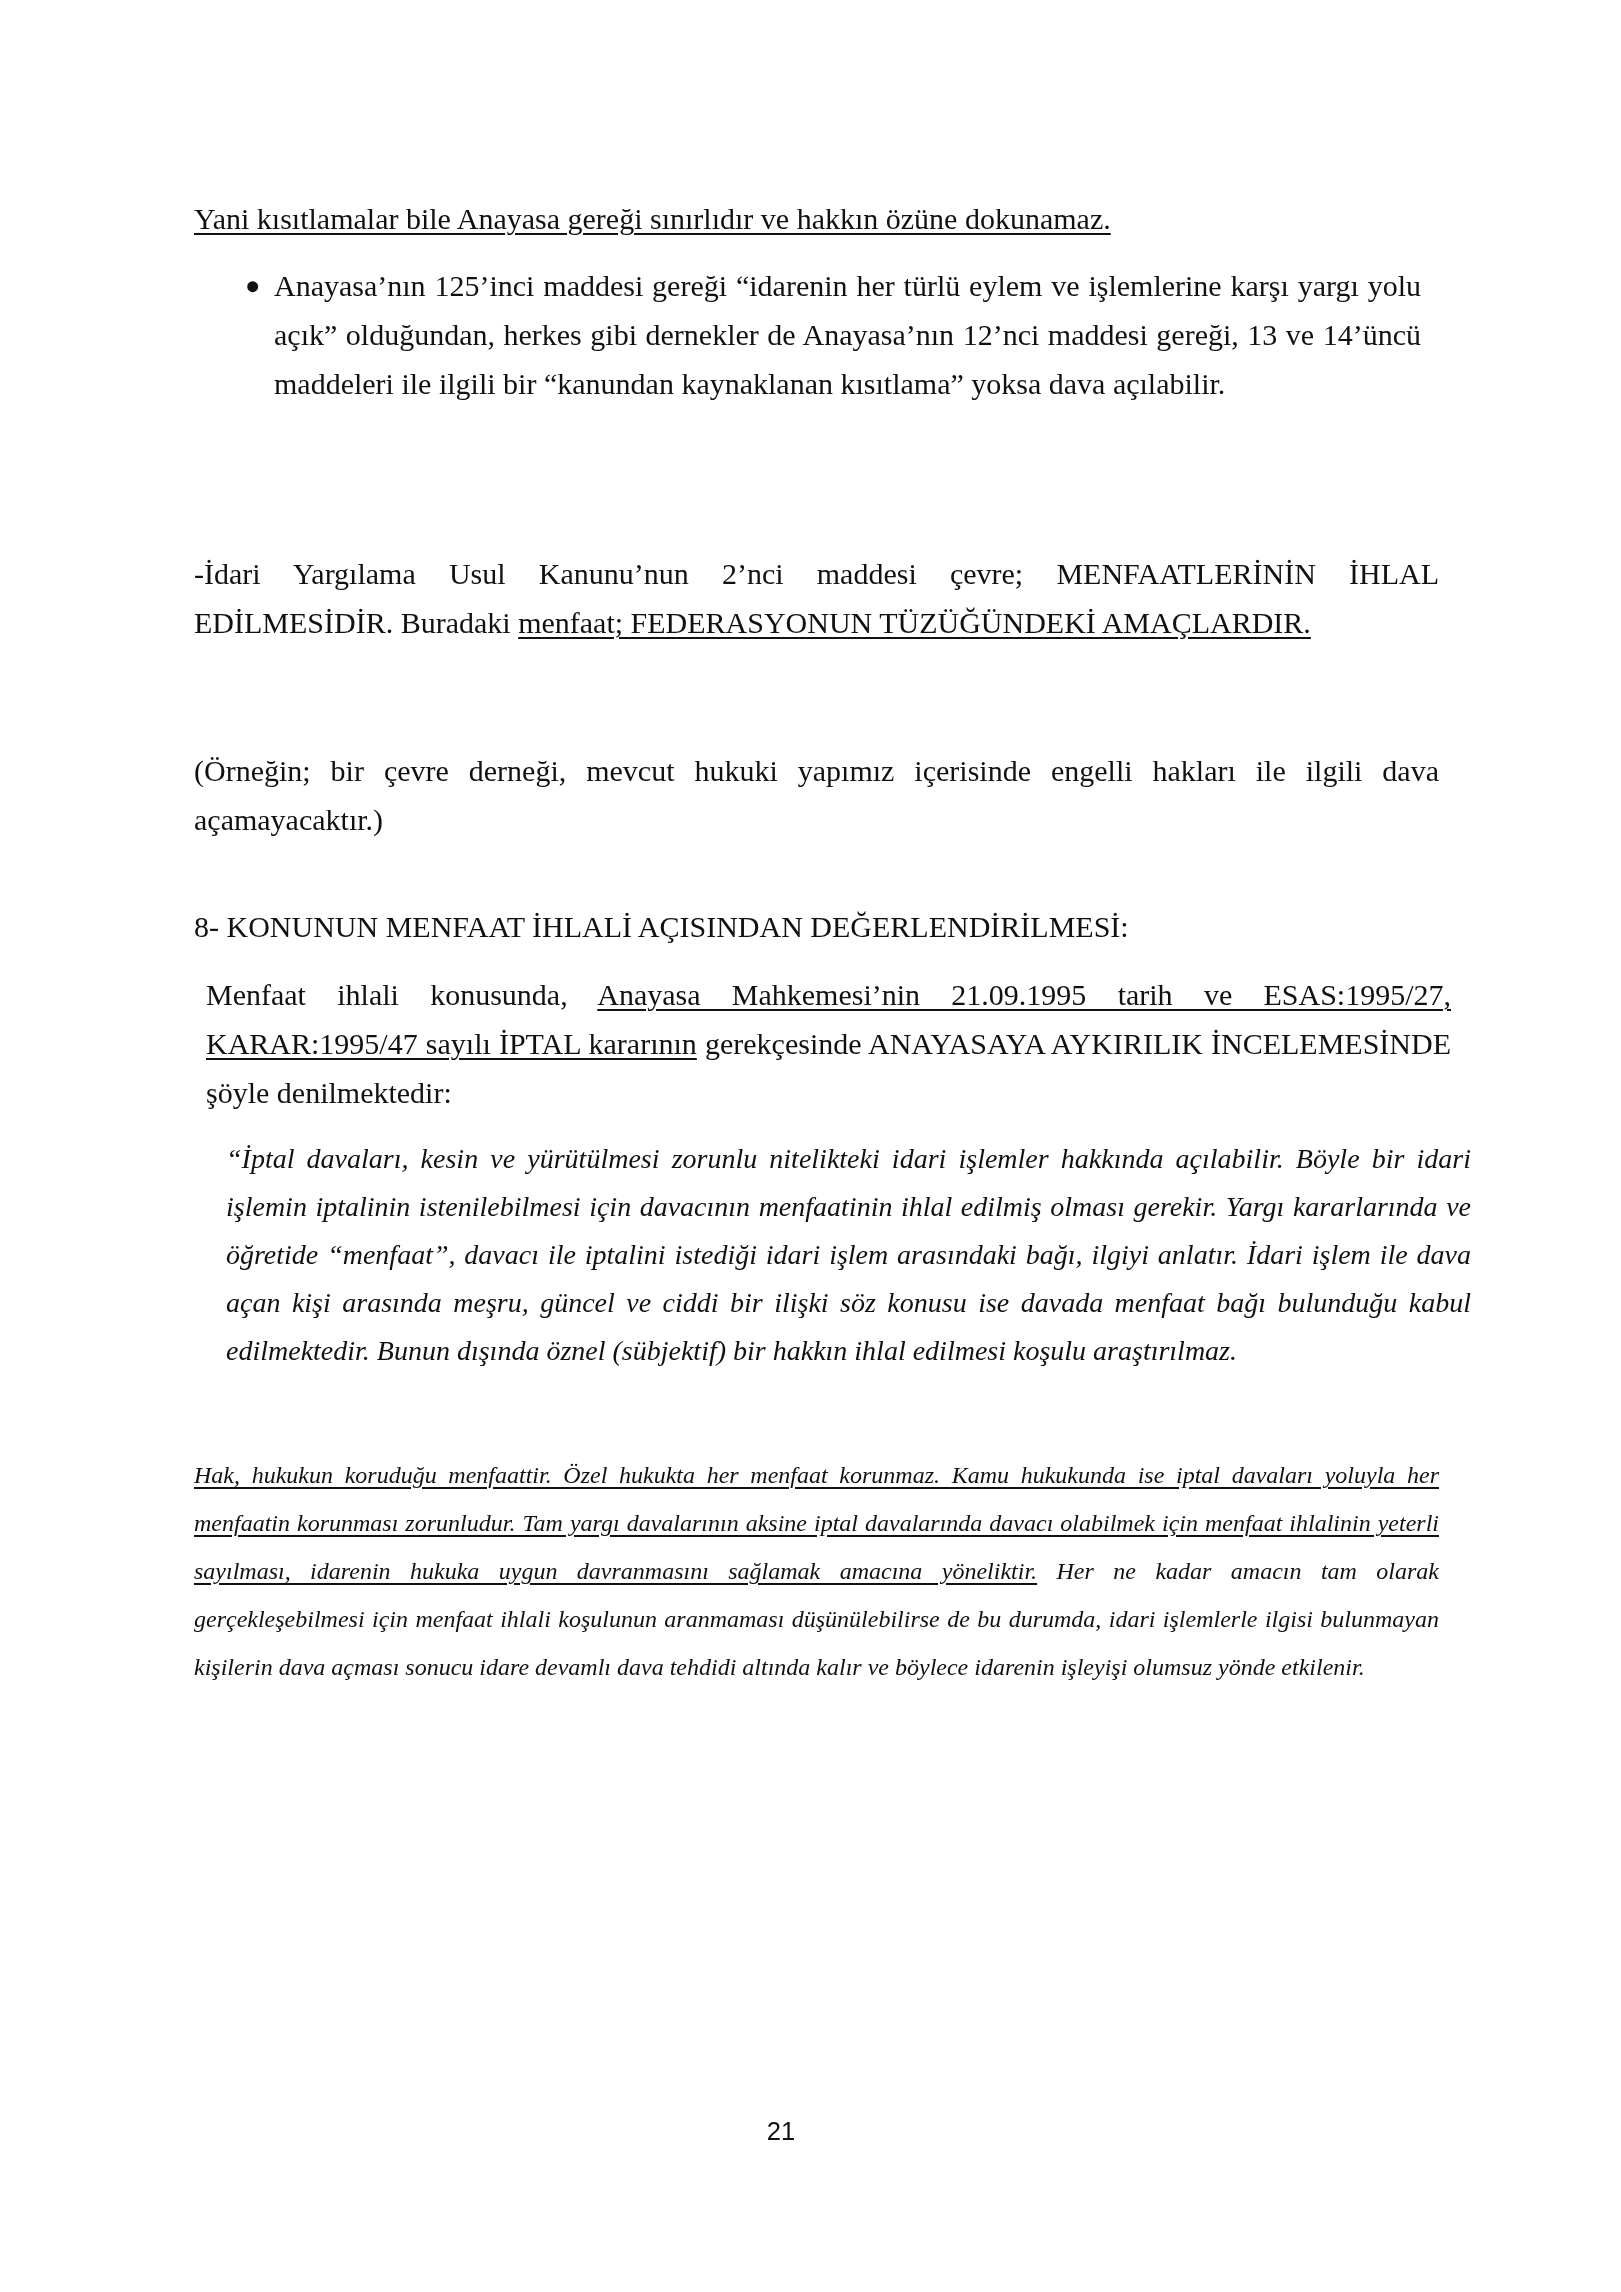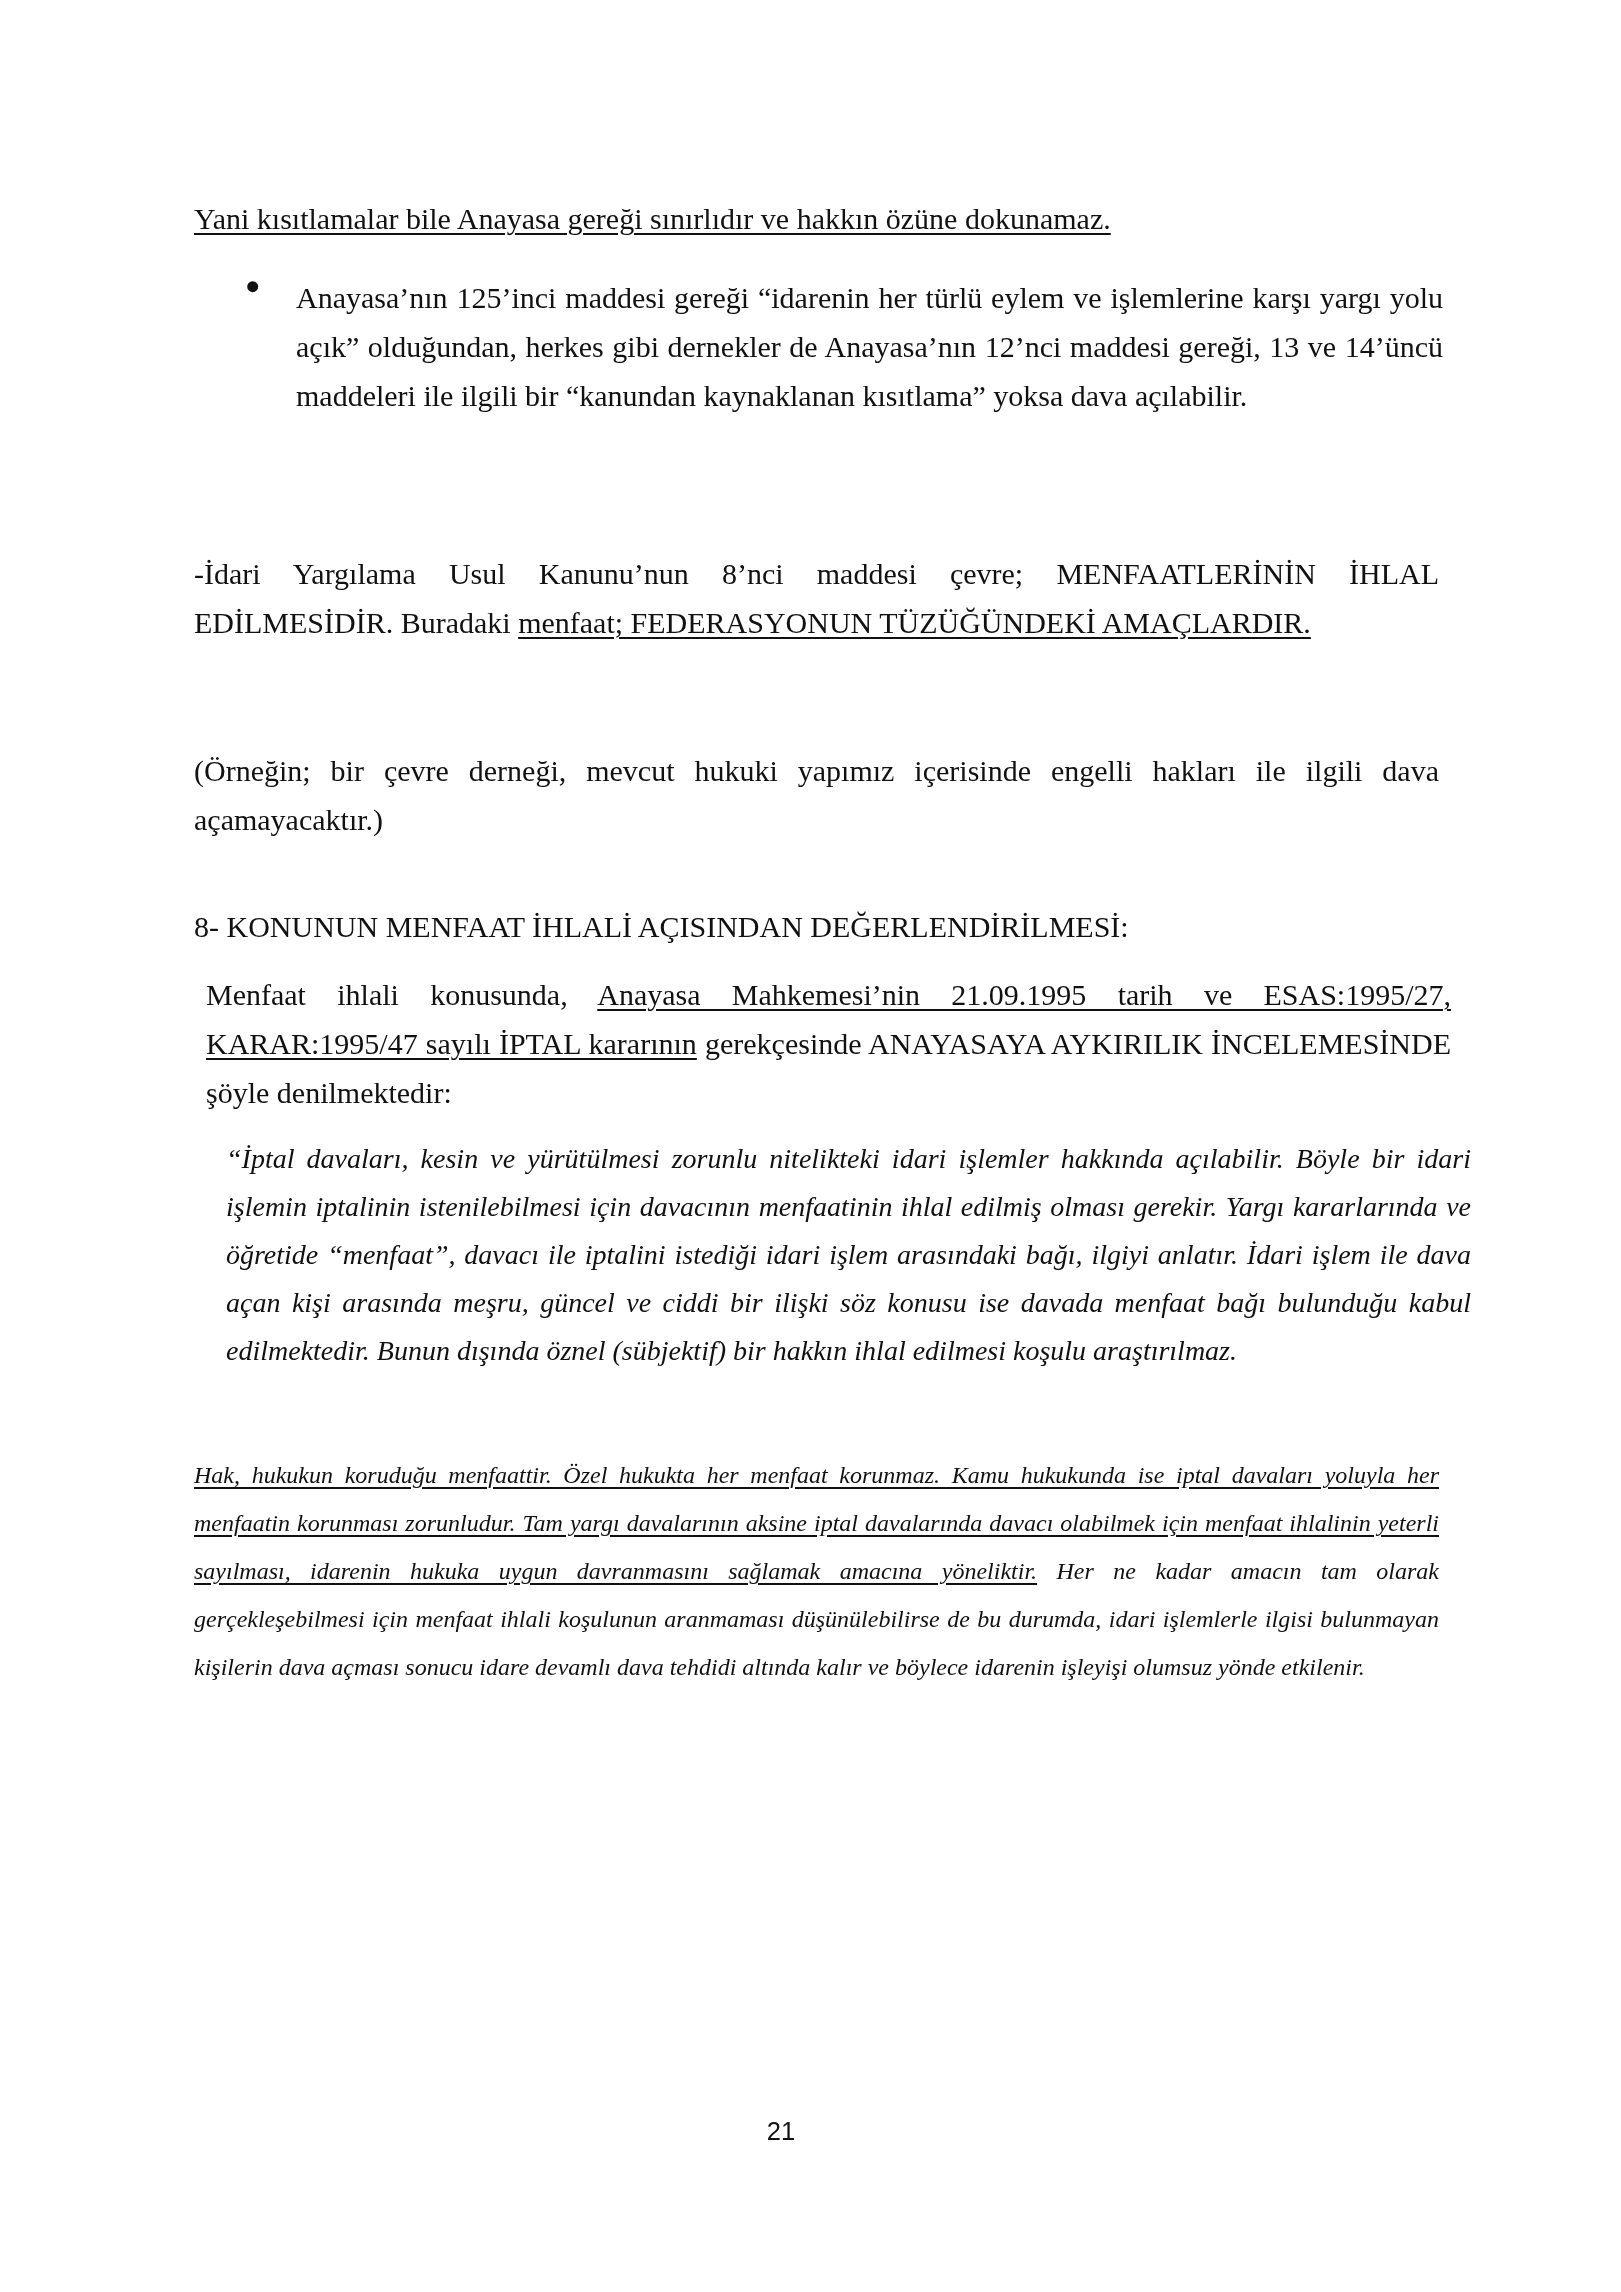--- a/index.html
+++ b/index.html
@@ -5,42 +5,42 @@
     html, body { margin: 0; padding: 0; background: #ffffff; }
     body { width: 1621px; height: 2293px; position: relative; overflow: hidden; color: #111; }
     .page { position: absolute; left: 194px; top: 0; width: 1245px; }
     .p { position: absolute; left: 0; width: 1245px; font-family: "Liberation Serif", "DejaVu Serif", serif; font-size: 30px; line-height: 49px; text-align: justify; }
     .b { font-weight: normal; }
     .u { text-decoration: underline; text-decoration-thickness: 2px; text-underline-offset: 3.9px; }
     .i { font-style: italic; }
     #heading1 { top: 194px; }
     #bullet-item { top: 261px; left: 0; width: 1245px; }
     #bullet-item .dot { position: absolute; left: 51px; top: 0; font-size: 25.5px; line-height: 49px; }
-    #bullet-item .txt { position: absolute; left: 102px; width: 1147px; text-align: justify; margin-top: 12px; }
+    #bullet-item .txt { position: absolute; left: 80px; width: 1147px; text-align: justify; }
     #para2 { top: 549px; text-align-last: left; }
     #para3 { top: 746px; font-family: Liberation Serif, serif; }
     #heading2 { top: 902px; }
     #para4 { top: 970px; margin-left: 12px; }
     #quote { top: 1135px; font-size: 28px; line-height: 48px; margin-left: 32px; }
     #para6 { top: 1451px; font-size: 24px; line-height: 48px; }
     .pnum { position: absolute; left: 0; width: 1562px; top: 2117px; text-align: center; font-family: "Liberation Sans", sans-serif; font-size: 25.5px; }
   </style>
 </head>
 <body>
 
 <div class="page">
 
   <div id="heading1" class="p b u">Yani kısıtlamalar bile Anayasa gereği sınırlıdır ve hakkın özüne dokunamaz.</div>
 
   <div id="bullet-item" class="p">
     <span class="dot">●</span>
     <div class="txt"><span>Anayasa’nın 125’inci maddesi gereği “idarenin her türlü eylem ve işlemlerine karşı yargı yolu açık” olduğundan, herkes gibi dernekler de </span><span class="b">Anayasa’nın 12’nci maddesi</span><span> gereği, </span><span class="b">13 ve 14’üncü maddeleri</span><span> ile ilgili bir “kanundan kaynaklanan kısıtlama” yoksa dava açılabilir.</span></div>
   </div>
 
-  <div id="para2" class="p"><span class="b">-İdari Yargılama Usul Kanunu’nun 8’nci maddesi</span><span> çevre; </span><span class="b">MENFAATLERİNİN İHLAL EDİLMESİDİR.</span><span> Buradaki </span><span class="b u">menfaat; FEDERASYONUN TÜZÜĞÜNDEKİ AMAÇLARDIR.</span></div>
+  <div id="para2" class="p"><span class="b">-İdari Yargılama Usul Kanunu’nun 2’nci maddesi</span><span> çevre; </span><span class="b">MENFAATLERİNİN İHLAL EDİLMESİDİR.</span><span> Buradaki </span><span class="b u">menfaat; FEDERASYONUN TÜZÜĞÜNDEKİ AMAÇLARDIR.</span></div>
 
   <div id="para3" class="p">(Örneğin; bir çevre derneği, mevcut hukuki yapımız içerisinde engelli hakları ile ilgili dava açamayacaktır.)</div>
 
   <div id="heading2" class="p">8- KONUNUN MENFAAT İHLALİ AÇISINDAN DEĞERLENDİRİLMESİ:</div>
 
   <div id="para4" class="p"><span>Menfaat ihlali konusunda, </span><span class="b u">Anayasa Mahkemesi’nin 21.09.1995 tarih ve ESAS:1995/27, KARAR:1995/47 sayılı İPTAL kararının</span><span> gerekçesinde ANAYASAYA AYKIRILIK İNCELEMESİNDE şöyle denilmektedir:</span></div>
 
   <div id="quote" class="p i">“İptal davaları, kesin ve yürütülmesi zorunlu nitelikteki idari işlemler hakkında açılabilir. Böyle bir idari işlemin iptalinin istenilebilmesi için davacının menfaatinin ihlal edilmiş olması gerekir. Yargı kararlarında ve öğretide “menfaat”, davacı ile iptalini istediği idari işlem arasındaki bağı, ilgiyi anlatır. İdari işlem ile dava açan kişi arasında meşru, güncel ve ciddi bir ilişki söz konusu ise davada menfaat bağı bulunduğu kabul edilmektedir. Bunun dışında öznel (sübjektif) bir hakkın ihlal edilmesi koşulu araştırılmaz.</div>
 
   <div id="para6" class="p i"><span class="b u">Hak, hukukun koruduğu menfaattir. Özel hukukta her menfaat korunmaz. Kamu hukukunda ise iptal davaları yoluyla her menfaatin korunması zorunludur. Tam yargı davalarının aksine iptal davalarında davacı olabilmek için menfaat ihlalinin yeterli sayılması, idarenin hukuka uygun davranmasını sağlamak amacına yöneliktir.</span><span> Her ne kadar amacın tam olarak gerçekleşebilmesi için menfaat ihlali koşulunun aranmaması düşünülebilirse de  bu durumda, idari işlemlerle ilgisi bulunmayan kişilerin dava açması sonucu idare devamlı dava tehdidi altında kalır ve böylece idarenin işleyişi olumsuz yönde etkilenir.</span></div>

